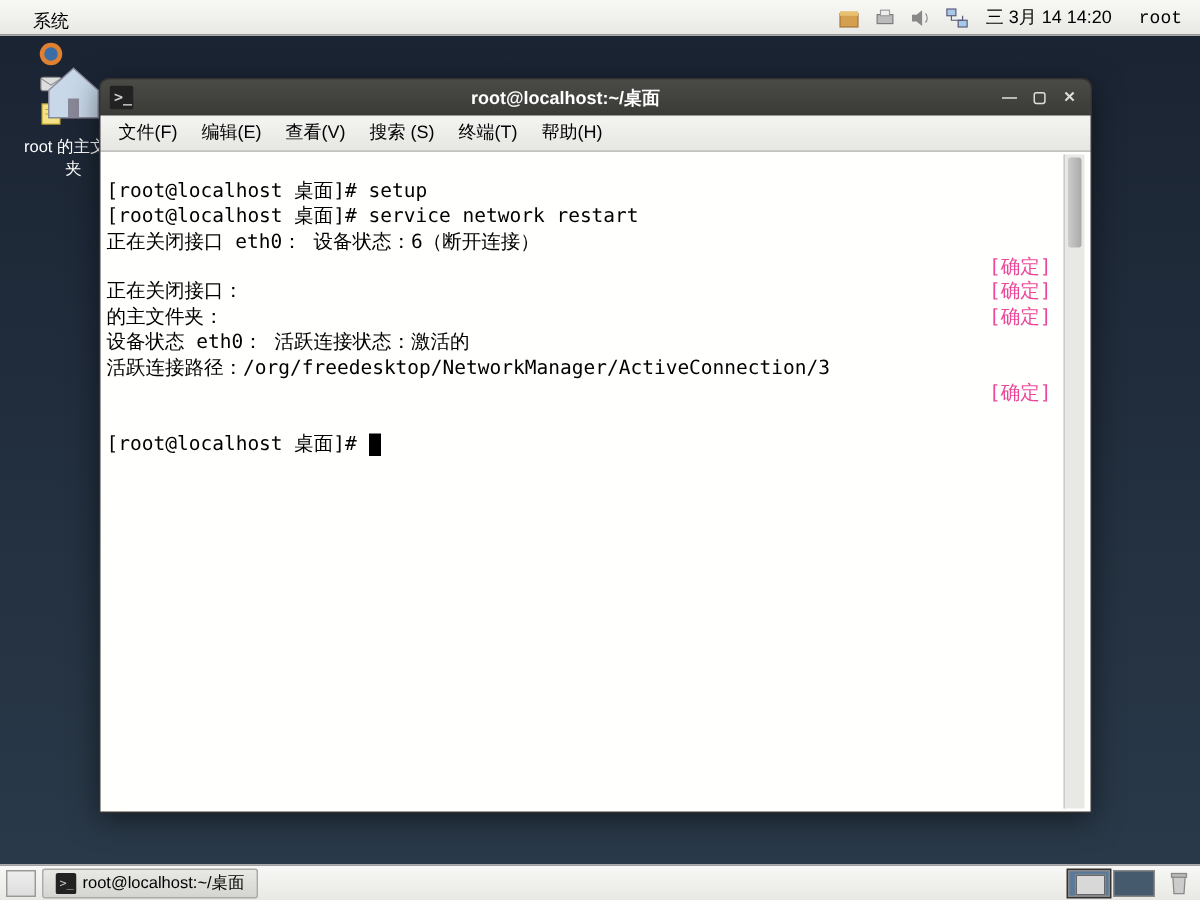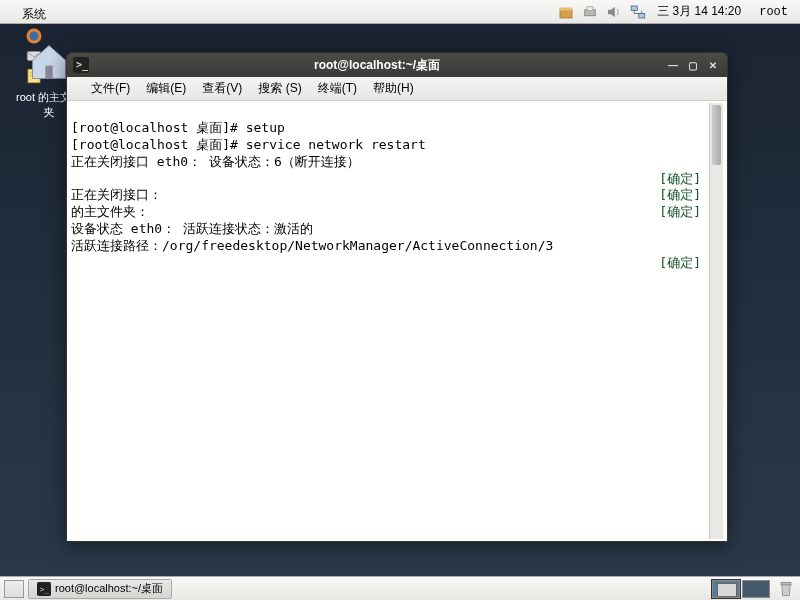--- a/index.html
+++ b/index.html
@@ -65,36 +65,36 @@
     }
     .titlebar .app-icon { width: 16px; height: 16px; margin-right: 4px; }
     .titlebar .title { flex: 1; text-align: center; }
     .titlebar .win-btn { width: 16px; height: 16px; margin-left: 4px; color: #ddd; cursor: pointer; display: flex; align-items: center; justify-content: center; font-size: 10px; }
     .menubar {
       height: 24px;
       background: linear-gradient(to bottom, #f4f4f2 0%, #e6e6e2 100%);
       border-bottom: 1px solid #ccc;
       display: flex;
       align-items: center;
-      padding: 0 16px;
+      padding: 0 4px;
     }
     .menubar .menu-item { font-size: 12px; padding: 2px 8px; }
     .terminal-body {
       flex: 1;
       background: #fffffe;
       padding: 2px 4px;
       font-family: "DejaVu Sans Mono", monospace;
       font-size: 13px;
       line-height: 1.3;
       overflow: hidden;
       position: relative;
       display: flex;
     }
     .terminal-content { flex: 1; white-space: pre; color: #000; }
-    .ok-text { color: #14532d; }
+    .ok-text { color: #ec4899; }
     .cursor {
       display: inline-block;
       width: 8px; height: 15px;
       background: #000;
       vertical-align: text-bottom;
     }
     .term-scroll {
       width: 14px;
       background: #e8e8e4;
       border-left: 1px solid #ccc;
@@ -265,20 +265,21 @@
     <span class="menu-item">帮助(H)</span>
   </div>
   <div class="terminal-body">
     <div class="terminal-content">
 <span>[root@localhost 桌面]# setup</span>
 <span>[root@localhost 桌面]# service network restart</span>
 <span>正在关闭接口 eth0： 设备状态：6（断开连接）</span>
 <div class="term-line"><span class="lcol"></span><span class="rcol ok-text">[确定]</span></div><div class="term-line"><span class="lcol">正在关闭接口：</span><span class="rcol ok-text">[确定]</span></div><div class="term-line"><span class="lcol">的主文件夹：</span><span class="rcol ok-text">[确定]</span></div><span>设备状态 eth0： 活跃连接状态：激活的</span>
 <span>活跃连接路径：/org/freedesktop/NetworkManager/ActiveConnection/3</span>
 <div class="term-line"><span class="lcol"></span><span class="rcol ok-text">[确定]</span></div>
+<span><span>[root@localhost 桌面]# </span><span class="cursor"></span></span>
     </div>
     <div class="term-scroll">
       <div class="thumb"></div>
     </div>
   </div>
 </div>
 
 <div class="bottom-panel">
   <div class="show-desktop"></div>
   <div class="taskbar-item">

